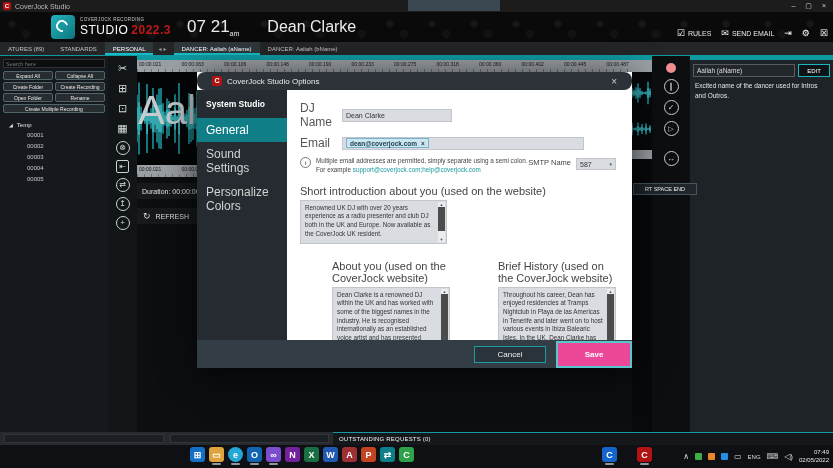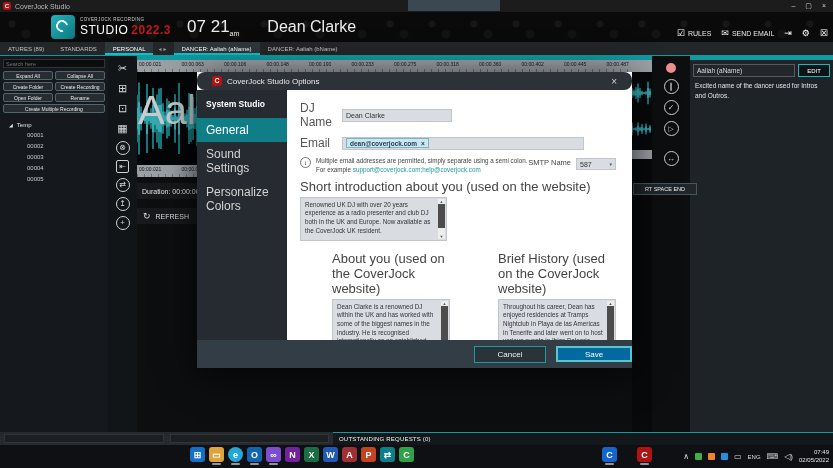--- a/index.html
+++ b/index.html
@@ -150,37 +150,37 @@
   .info-ic { width:11px; height:11px; flex:none; border:1px solid #777; border-radius:50%;
     color:#555; font-size:7px; font-style:italic; text-align:center; line-height:10px;
     font-family:"Liberation Serif", serif; margin-right:5px; }
   .info-text { font-size:6.3px; color:#444; line-height:1.4; }
   .info-text .lnk { color:#1b9aa0; }
   .smtp { margin-left:auto; display:flex; align-items:flex-start; gap:5px; padding-top:1px; }
   .smtp .flabel2 { font-size:7.5px; color:#444; }
   .select { width:40px; height:12px; background:#d9dce1; border:1px solid #c2c6cc; font-size:7px;
     color:#333; display:flex; align-items:center; justify-content:space-between; padding:0 3px; }
   .select .dd { font-size:5px; color:#555; }
-  .talabel { font-size:13px; color:#444; margin:4px 0 3px; }
+  .talabel { font-size:11px; color:#444; margin:10px 0 3px; }
   .ta { background:#d9dce1; border:1px solid #c2c6cc; font-size:6.3px; color:#333;
     line-height:1.38; padding:3px 11px 3px 4px; position:relative; overflow:hidden; }
   #ta-short { width:147px; height:44px; }
   .sb { position:absolute; right:1px; top:1px; bottom:1px; width:7px; background:#ecedef; }
   .sb .thumb { position:absolute; left:0; right:0; top:5px; height:62%; background:#4c4c4c; }
   .sb .ar { position:absolute; left:0; right:0; font-size:4px; color:#555; text-align:center; line-height:5px; }
   .sb .up { top:0; } .sb .dn { bottom:0; }
   .two-col { display:flex; gap:16px; margin-top:6px; }
   .col { flex:1;padding-left:32px; }
   .col .ta { height:84px; }
   #dlg-footer { height:28px; background:#333d45; flex:none; display:flex; align-items:center;
     justify-content:flex-end; gap:10px; }
   #btn-cancel { width:72px; height:17px; background:#2a333a; border:1px solid #1b9aa0; color:#eee;
     font-size:8px; display:flex; align-items:center; justify-content:center; }
-  #btn-save { width:76px; height:16px; background:#0369a1; border:2px solid #5ac6cc; color:#fff;
-    font-size:8px; font-weight:normal; display:flex; align-items:center; justify-content:center; }
+  #btn-save { width:76px; height:27px; background:#ec4899; border:2px solid #5ac6cc; color:#fff;
+    font-size:8px; font-weight:bold; display:flex; align-items:center; justify-content:center; }
 
   
   #bottom-left { left:0; top:432px; width:333px; height:13px; background:#26292d; display:flex; gap:6px;
     padding:2px 4px; }
   #bottom-left i { flex:1; background:#1c1f22; border:1px solid #31353a; }
   #status-bar { left:333px; top:432px; width:500px; height:13px; background:#15181b;
     border-top:1px solid #149aa2; color:#f2f2f2; font-size:6px; display:flex; align-items:center;
     padding-left:6px; letter-spacing:.2px; }
 
   

